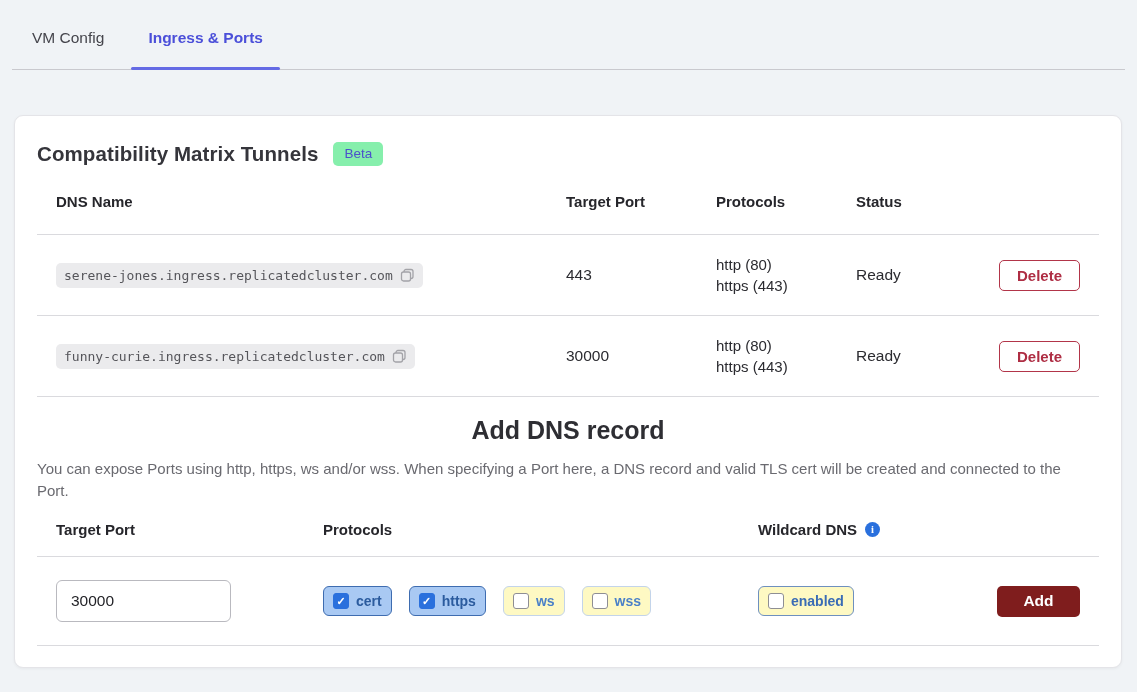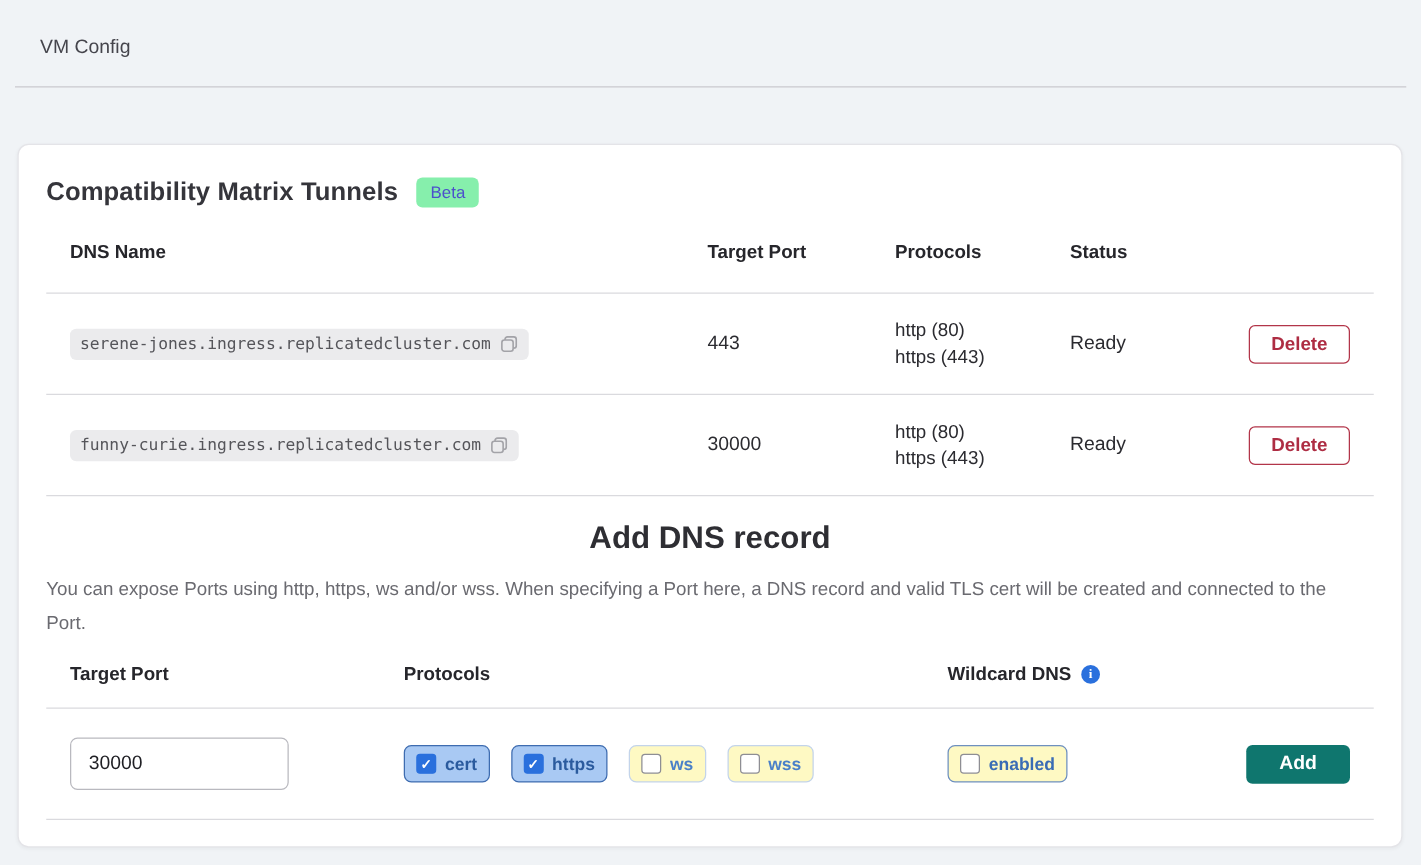--- a/index.html
+++ b/index.html
@@ -59,21 +59,21 @@
   .protocols-cell { font-size:15px; line-height:21px; }
   .action-cell { justify-self:end; }
   .delete-btn {
     background:#ffffff; border:1.5px solid #b23549; color:#ae2d43;
     font-family:inherit; font-size:15px; font-weight:700;
     padding:6px 17px; border-radius:5px; cursor:pointer;
   }
 
   
   .add-title { font-size:25px; font-weight:700; color:#2e2e33; margin-top:22px; line-height:23px;text-align:center; }
-  .add-desc { font-size:15px; color:#6a6a70; line-height:27px; margin-top:16px; max-width:1040px; }
+  .add-desc { font-size:15px; color:#6a6a70; line-height:22px; margin-top:16px; max-width:1040px; }
   .fgrid {
     display:grid; grid-template-columns:267px 435px 239px 1fr;
     padding:0 19px; align-items:center;
   }
   .flabels { height:54px; font-size:15px; font-weight:700; color:#26262b; }
   .fcontrols { height:88px; }
   .label-with-icon { display:flex; align-items:center; gap:8px; }
   .info-icon {
     width:15px; height:15px; border-radius:50%; background:#2a70dd; color:#fff;
     font-size:10.5px; font-weight:700; display:inline-flex; align-items:center;
@@ -93,31 +93,34 @@
   }
   .pill.checked { background:#a9c9f3; border:1px solid #3e6cb0; color:#2b5b9e; }
   .cbox {
     width:16px; height:16px; border-radius:3px; background:#ffffff;
     border:1.5px solid #8e8e94; display:inline-flex; align-items:center;
     justify-content:center; color:transparent; font-size:11px;
   }
   .pill.checked .cbox { background:#2a70dd; border-color:#2a70dd; color:#ffffff; }
   .pill.wildcard { border:1px solid #6e90bf; color:#3a6cb5; }
   .add-btn {
-    justify-self:end; width:83px; height:31px; background:#0f766e; color:#ffffff;
+    justify-self:end; width:83px; height:31px; background:#7f1d1d; color:#ffffff;
     border:none; border-radius:5px; font-family:inherit; font-size:15.5px;
     font-weight:700; cursor:pointer;
   }
 </style>
 </head>
 <body>
 
 <div class="tabbar">
   <div class="tab">
     <span>VM Config</span>
+  </div>
+  <div class="tab active">
+    <span>Ingress &amp; Ports</span>
   </div>
 </div>
 
 <div class="card">
 
   <div class="card-head">
     <span class="card-title">Compatibility Matrix Tunnels</span>
     <span class="beta-badge">Beta</span>
   </div>
 

